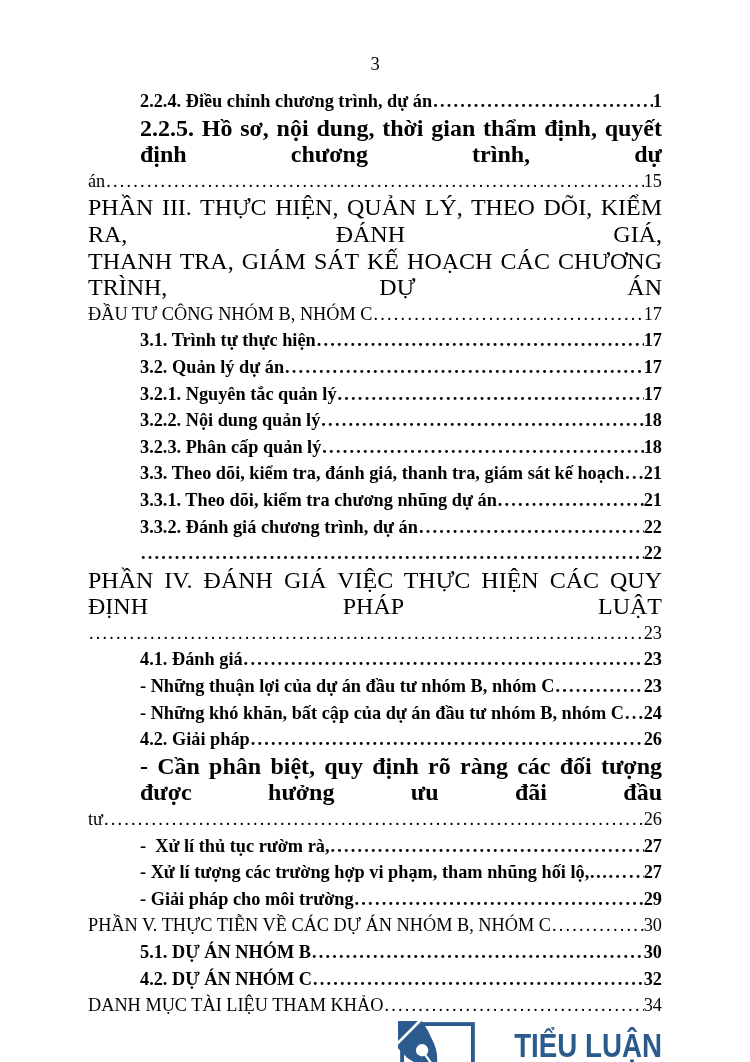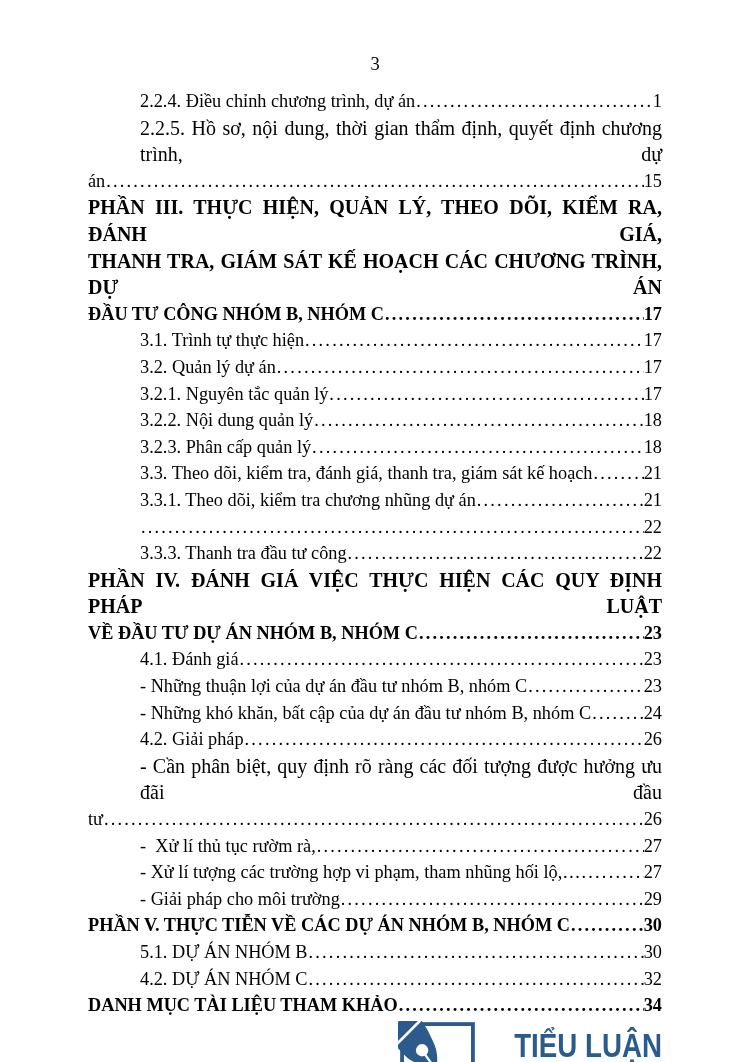--- a/index.html
+++ b/index.html
@@ -42,28 +42,28 @@
     white-space: nowrap;
     min-width: 4px;
     letter-spacing: 2.2px;
     padding-left: 1px;
   }
   .toc-row .leader::after {
     content: "........................................................................................................................................................................";
   }
   .toc-row .pg { flex: 0 0 auto; }
   .wrapline {
-    font-size: 20px;
+    font-size: 24px;
     line-height: 26.6px;
     text-align: justify;
     text-align-last: justify;
     white-space: normal;
   }
-  .ind { padding-left: 52px; }
-  .bold { font-weight: bold; }
+  .ind { padding-left: 52px; font-weight: bold; }
+  .bold { font-weight: normal; }
   
   .logo {
     margin-top: 2px;
     display: flex;
     justify-content: flex-end;
     align-items: flex-start;
   }
   .logo-icon {
     width: 79px;
     height: 77px;
@@ -156,31 +156,30 @@
         <span class="t">3.3. Theo dõi, kiểm tra, đánh giá, thanh tra, giám sát kế hoạch</span>
         <span class="leader"></span>
         <span class="pg">21</span>
       </div>
       <div class="toc-row ind">
         <span class="t">3.3.1. Theo dõi, kiểm tra chương nhũng dự án</span>
         <span class="leader"></span>
         <span class="pg">21</span>
       </div>
       <div class="toc-row ind">
+        <span class="t">3.3.2. Đánh giá chương trình, dự án</span>
         <span class="leader"></span>
         <span class="pg">22</span>
       </div>
       <div class="toc-row ind">
-        <span class="t">3.3.3. Thanh tra đầu tư công</span>
         <span class="leader"></span>
         <span class="pg">22</span>
       </div>
       <div class="wrapline bold">PHẦN IV. ĐÁNH GIÁ VIỆC THỰC HIỆN CÁC QUY ĐỊNH PHÁP LUẬT</div>
       <div class="toc-row bold">
-        <span class="t">VỀ ĐẦU TƯ DỰ ÁN NHÓM B, NHÓM C</span>
         <span class="leader"></span>
         <span class="pg">23</span>
       </div>
       <div class="toc-row ind">
         <span class="t">4.1. Đánh giá</span>
         <span class="leader"></span>
         <span class="pg">23</span>
       </div>
       <div class="toc-row ind">
         <span class="t">- Những thuận lợi của dự án đầu tư nhóm B, nhóm C</span>

